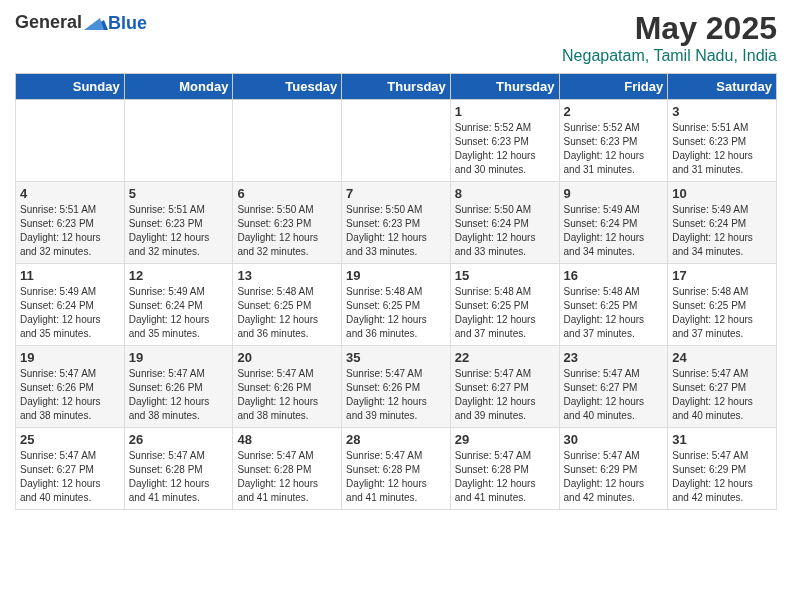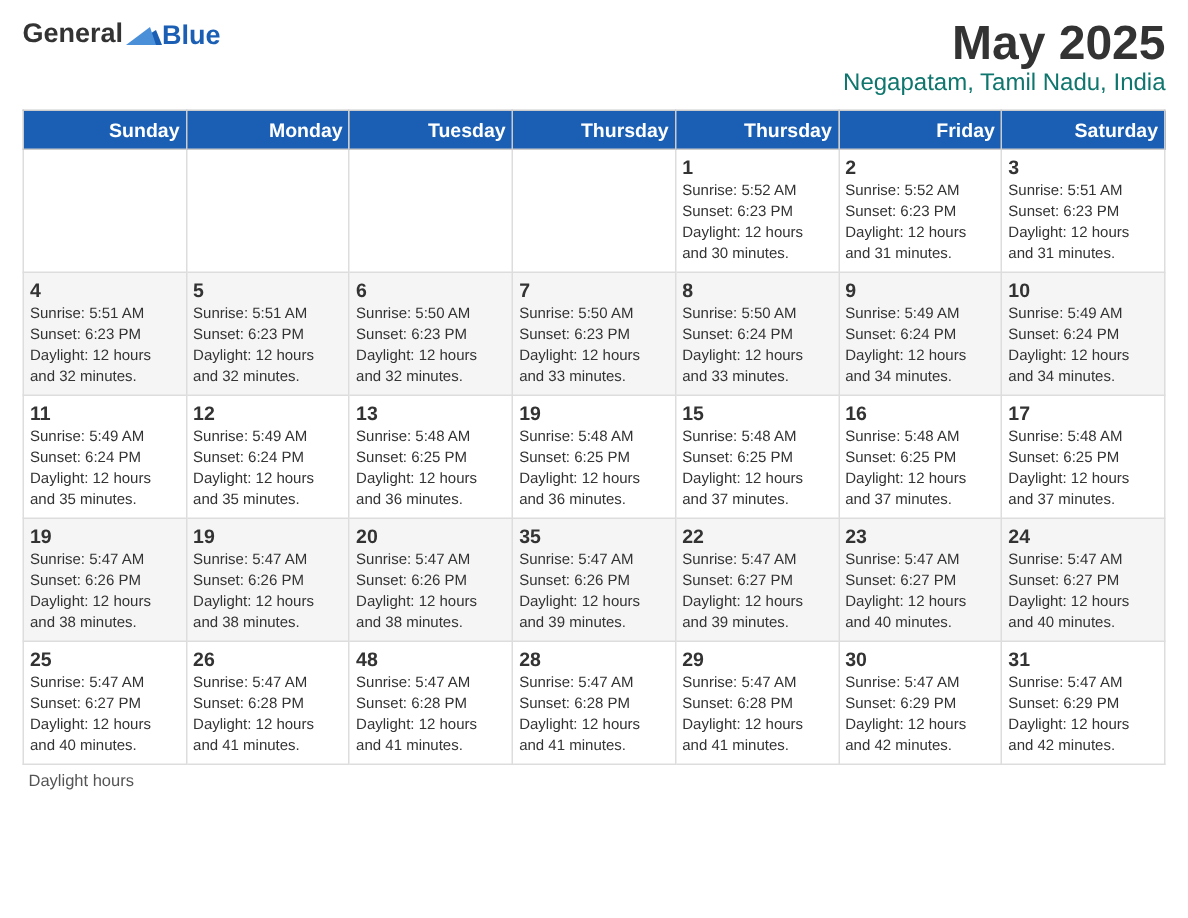--- a/index.html
+++ b/index.html
@@ -333,14 +333,13 @@
           <td>
             <span class="day-number">31</span>
             <div class="day-info" style="white-space: pre-line;">Sunrise: 5:47 AM
 Sunset: 6:29 PM
 Daylight: 12 hours and 42 minutes.</div>
           </td>
         </tr>
       </tbody>
   </table>
 
-  <div class="footer">Daylight hours</div>
 </div>
 
 </body></html>

